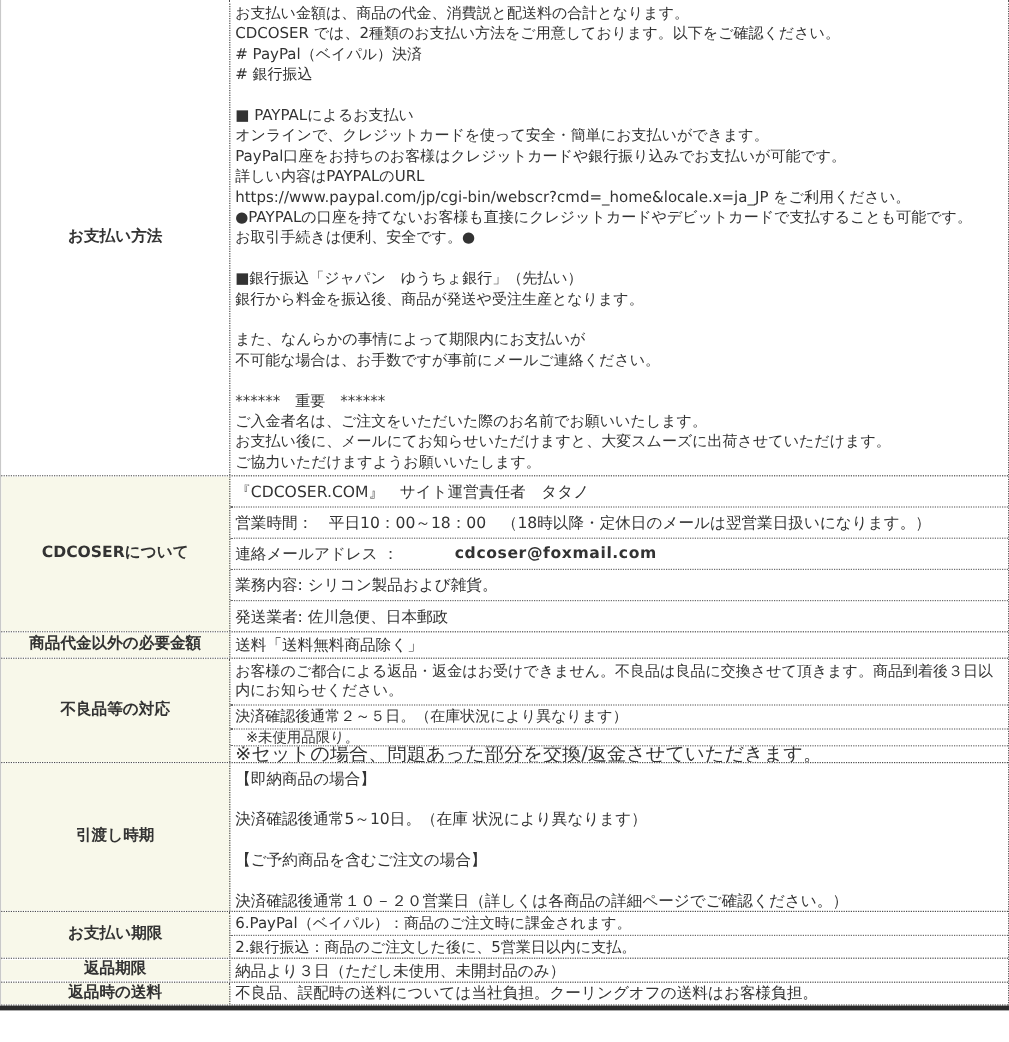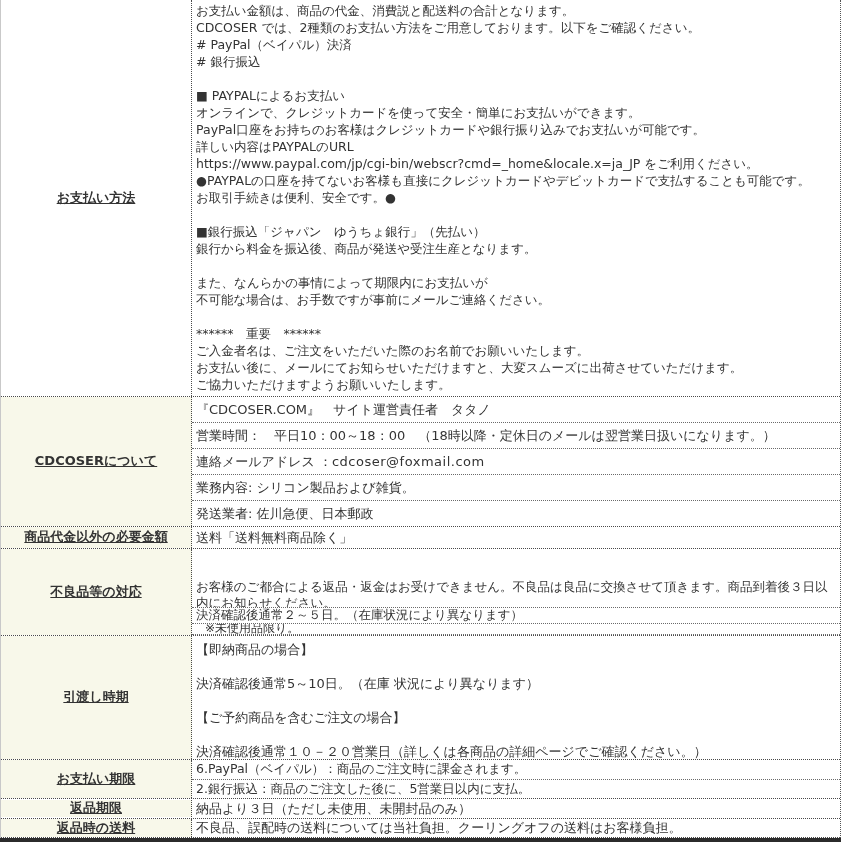--- a/index.html
+++ b/index.html
@@ -27,21 +27,20 @@
     background: #f8f8ea;
     display: flex;
     align-items: center;
     justify-content: center;
     text-align: center;
     font-weight: bold;
     font-size: 13px;
     line-height: 1.3;
     padding: 0 8px;
     overflow: hidden;
-    text-decoration: underline;
   }
   .hcell.white { background: #ffffff; }
   .ccell {
     flex: 1;
     font-size: 13px;
     overflow: hidden;
   }
   .pre { white-space: pre-wrap; word-break: break-all; }
   .single {
     display: flex;
@@ -74,32 +73,31 @@
     font-size: 12.5px;
     line-height: 17px;
     padding: 2px 4px 0 4px;
   }
   .body-delivery {
     font-size: 13px;
     line-height: 17px;
     padding: 5px 4px 0 4px;
   }
   #row-about .sub { flex: 1 1 auto; }
-  .email { font-weight: normal; letter-spacing: 0.5px; }
+  .email { font-weight: bold; letter-spacing: 0.5px; margin-left: 47px; }
 
   .sub.d1 {
     height: 39px;
     align-items: flex-start;
     padding-top: 2px;
     line-height: 16px;
     font-size: 12.5px;
     white-space: normal;
     word-break: break-all;
     display: block;
-    margin-top: 28px;
   }
   .sub.d2 { height: 20px; font-size: 12.5px; }
   .sub.d3 { height: 14px; font-size: 12px; padding-left: 13px; }
   .sub.d4 { flex: 1; font-size: 16px; }
 
   .sub.p1 { height: 20px; font-size: 12.5px; }
   .sub.p2 { flex: 1; font-size: 12.5px; }
 
   .bottom-bar {
     width: 841px;

